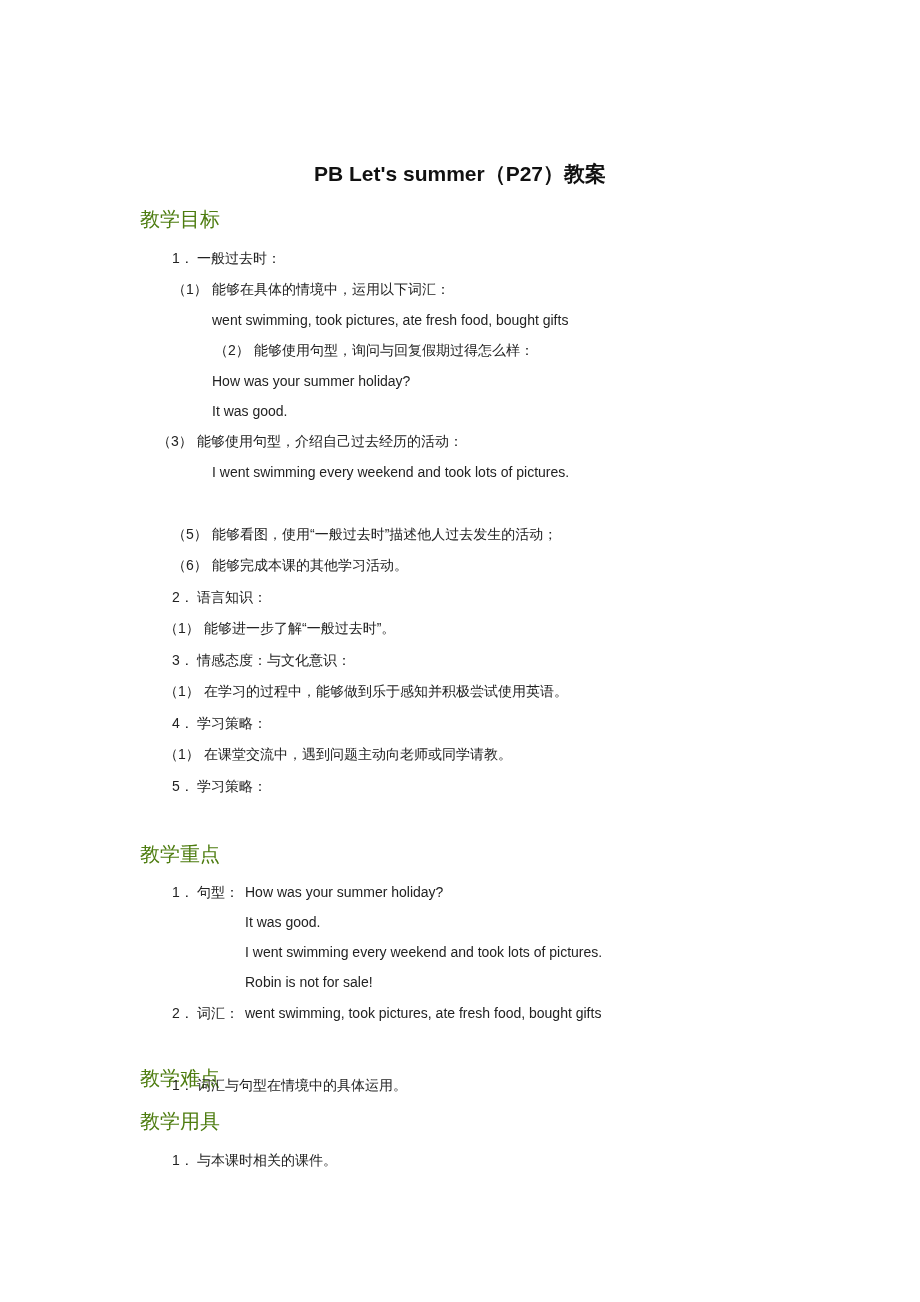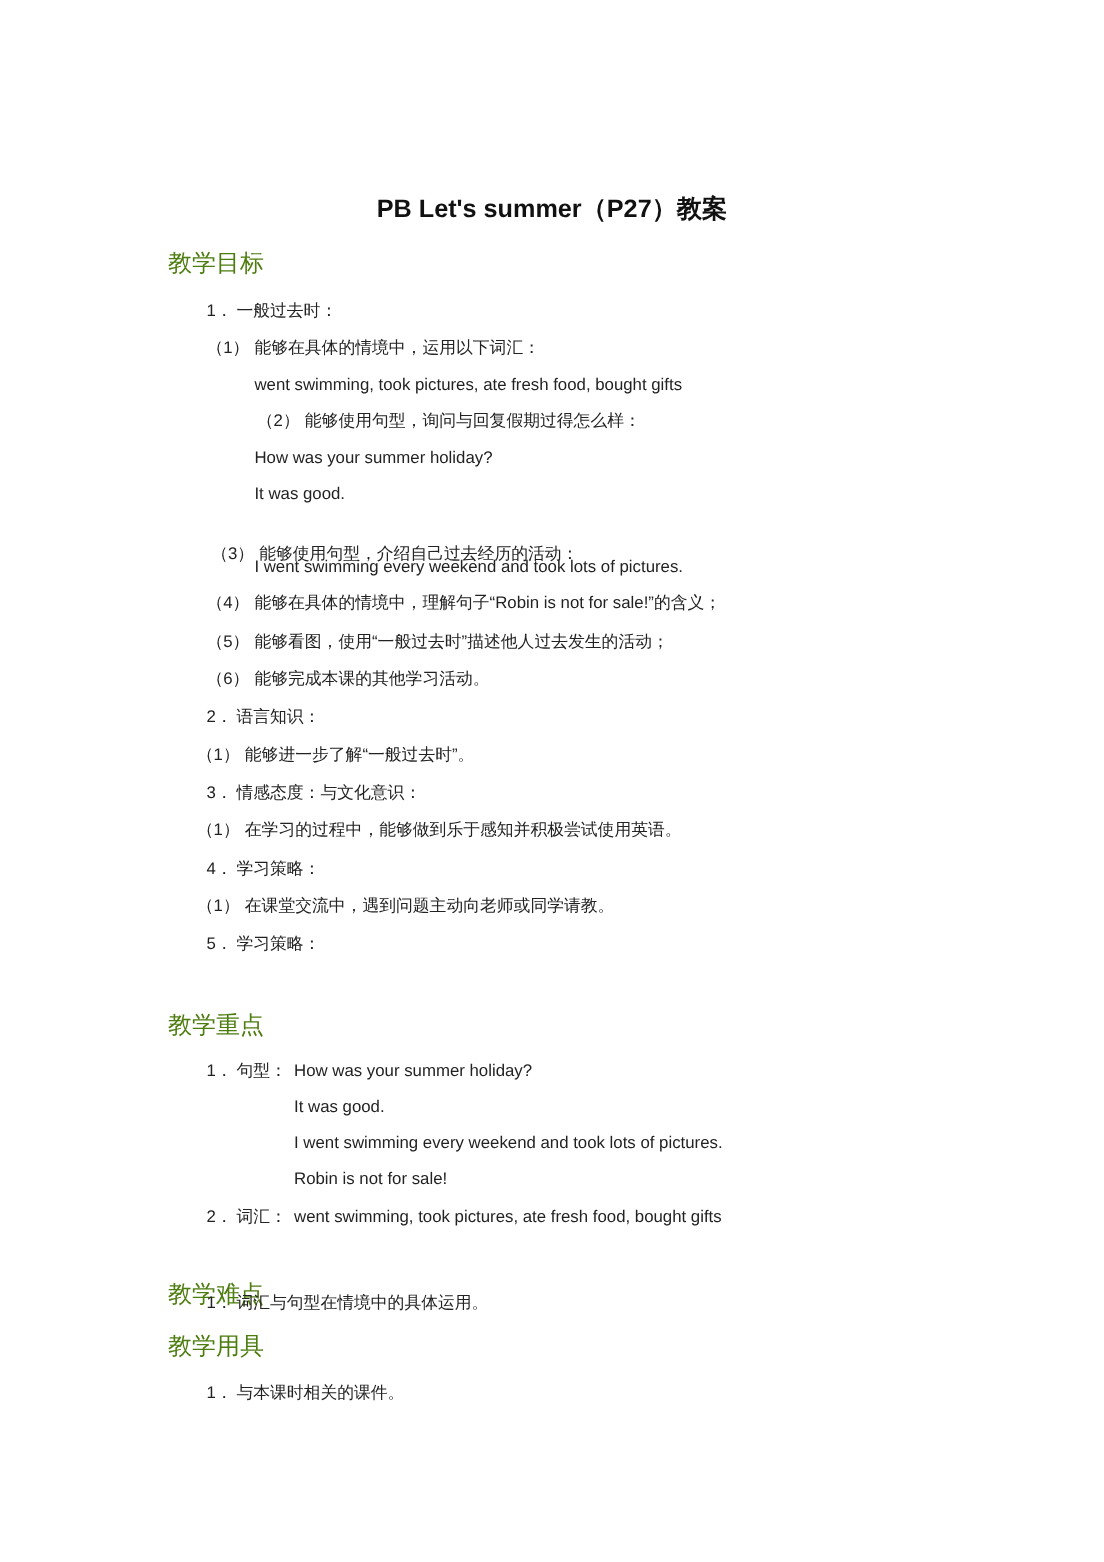--- a/index.html
+++ b/index.html
@@ -67,28 +67,25 @@
     <span class="num" style="width:40px;">（1）</span><span>能够在具体的情境中，运用以下词汇：</span>
   </div>
   <div class="line en" style="left:212px; top:310px;">went swimming, took pictures, ate fresh food, bought gifts</div>
 
   <div class="line" style="left:172px; top:340px;margin-left:42px;">
     <span class="num" style="width:40px;">（2）</span><span>能够使用句型，询问与回复假期过得怎么样：</span>
   </div>
   <div class="line en" style="left:212px; top:371px;">How was your summer holiday?</div>
   <div class="line en" style="left:212px; top:401px;">It was good.</div>
 
-  <div class="line" style="left:176px; top:431px;margin-top:20px;">
+  <div class="line" style="left:157px; top:431px;">
     <span class="num" style="width:40px;">（3）</span><span>能够使用句型，介绍自己过去经历的活动：</span>
   </div>
   <div class="line en" style="left:212px; top:462px;">I went swimming every weekend and took lots of pictures.</div>
 
-  <div class="line" style="left:172px; top:492px;">
-    <span class="num" style="width:40px;">（4）</span><span>能够在具体的情境中，理解句子“Robin is not for sale!”的含义；</span>
-  </div>
   <div class="line" style="left:172px; top:524px;">
     <span class="num" style="width:40px;">（5）</span><span>能够看图，使用“一般过去时”描述他人过去发生的活动；</span>
   </div>
   <div class="line" style="left:172px; top:555px;">
     <span class="num" style="width:40px;">（6）</span><span>能够完成本课的其他学习活动。</span>
   </div>
 
   <div class="line" style="left:172px; top:587px;">
     <span class="num" style="width:25px;">2．</span><span class="lbl">语言知识：</span>
   </div>

